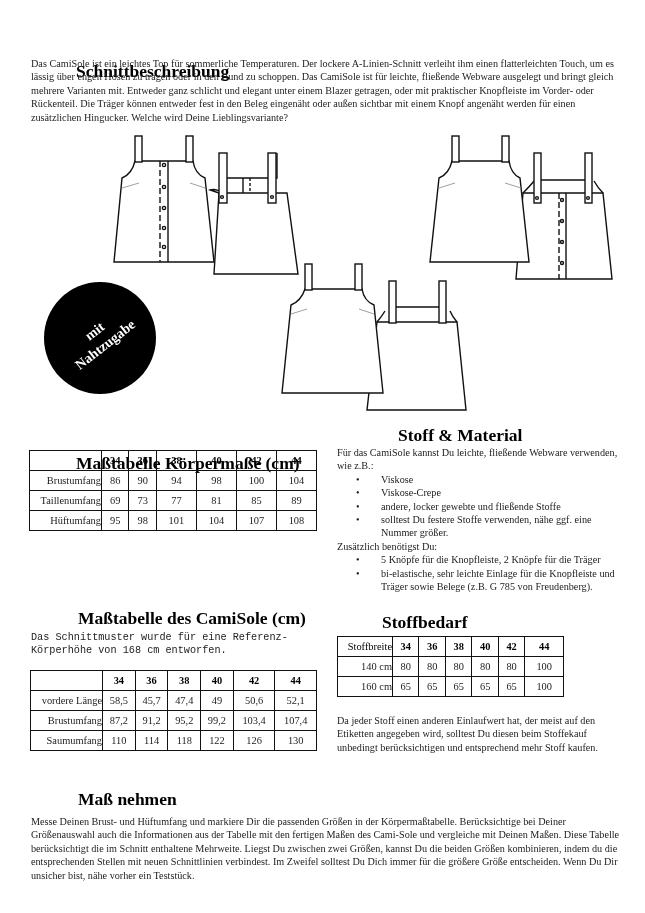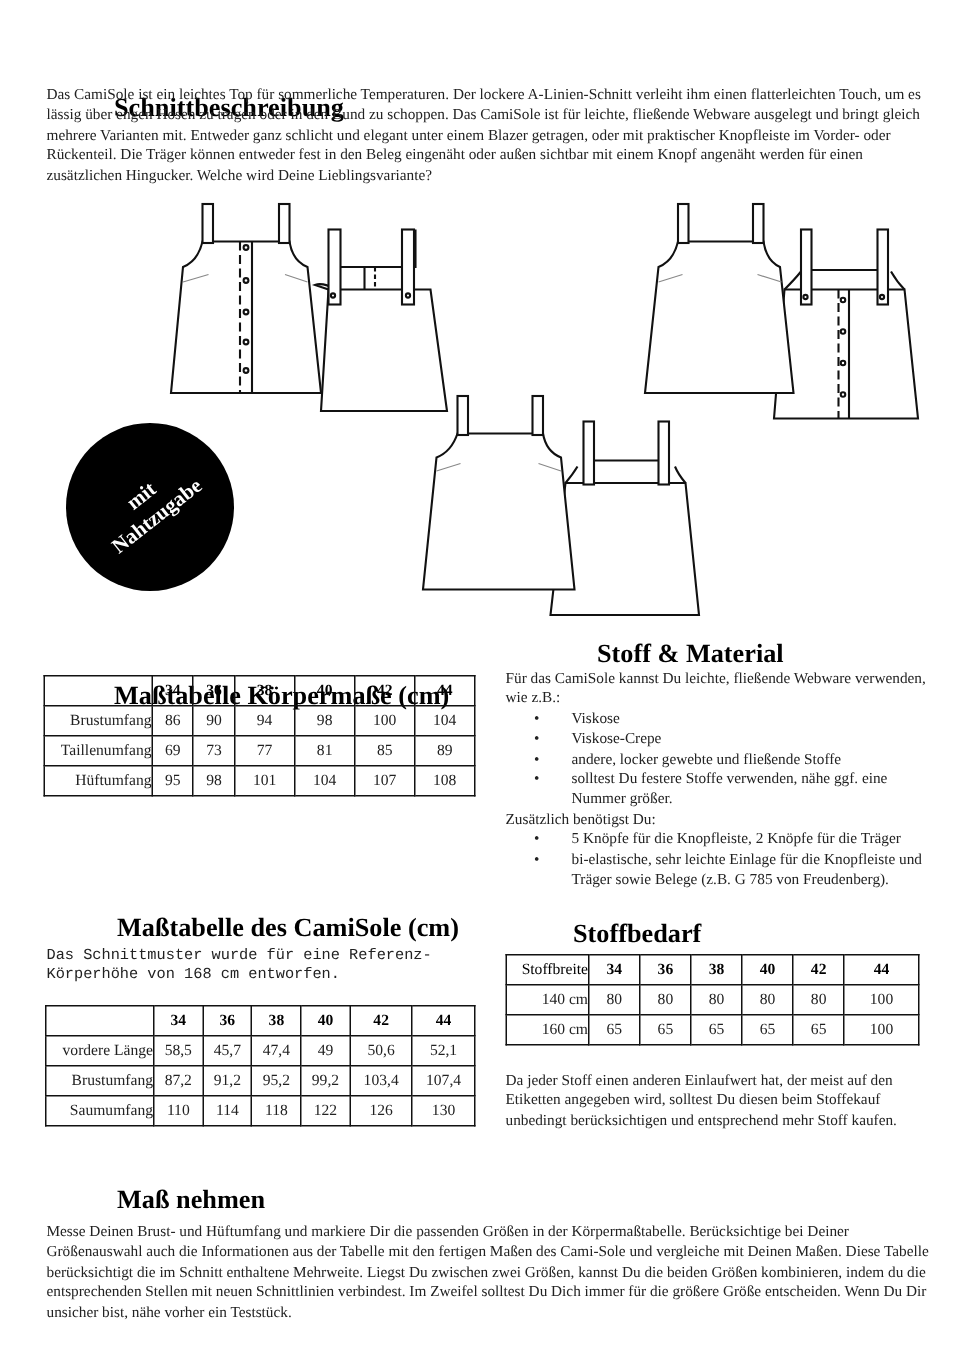--- a/index.html
+++ b/index.html
@@ -218,21 +218,21 @@
     <td>114</td>
     <td>118</td>
     <td>122</td>
     <td>126</td>
     <td>130</td>
   </tr>
 </tbody>
   </table>
 
 <h2 class="abs" style="left:382px; top:612px;">Stoffbedarf</h2>
-<table class="m" style="left:337px; top:636px; width:276px;">
+<table class="m" style="left:337px; top:636px; width:227px;">
   <colgroup>
       <col style="width:55px">
       <col>
       <col>
       <col>
       <col>
       <col>
       <col>
     </colgroup>
   <tbody>

